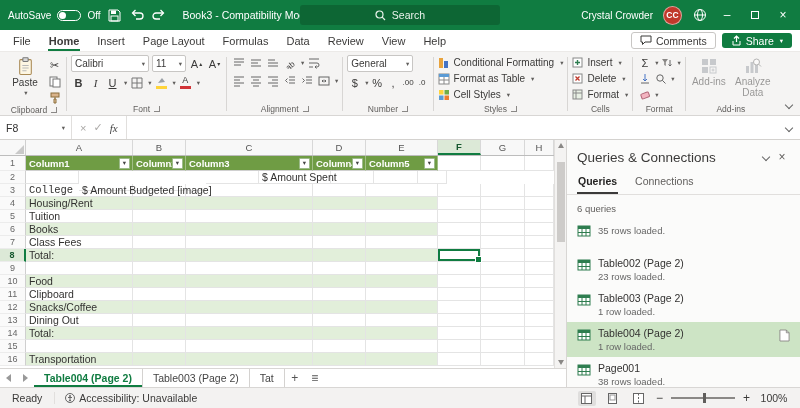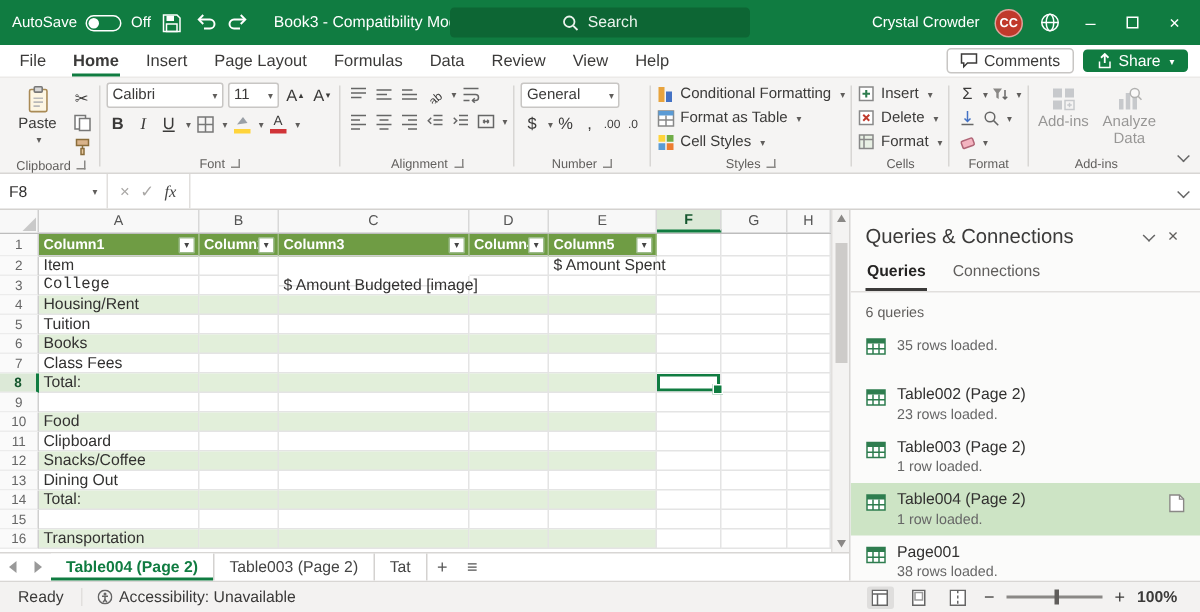--- a/index.html
+++ b/index.html
@@ -138,21 +138,21 @@
   
   .statusbar{height:21px;background:#f3f2f1;border-top:1px solid #d8d6d4;display:flex;align-items:center;font-size:10.5px;color:#3b3a39;}
   .sb-ready{padding:0 12px;}
   .sb-acc{display:flex;align-items:center;gap:4px;padding:0 10px;border-left:1px solid #e1dfdd;}
   .sb-right{margin-left:auto;display:flex;align-items:center;gap:8px;padding-right:10px;}
   .viewic{width:18px;height:15px;display:flex;align-items:center;justify-content:center;border-radius:2px;}
   .viewic.on{background:#dfdedd;}
   .zslider{width:64px;height:2px;background:#8a8886;position:relative;}
   .zthumb{position:absolute;left:50%;top:-4px;width:3px;height:10px;background:#605e5c;}
   .zsym{font-size:12px;color:#3b3a39;}
-  .zoomtxt{width:32px;text-align:left;font-weight:bold;}
+  .zoomtxt{width:32px;text-align:center;}
 </style>
 </head>
 <body>
 
 <div class="titlebar">
   <div class="tb-left">
     <span class="tb-txt">AutoSave</span>
     <span class="toggle">
         <span class="knob"></span>
       </span>
@@ -620,23 +620,20 @@
               <div class="cell th" style="width: 72px;">
                 <span class="tht">Column5</span>
                 <span class="flt">▾</span>
               </div>
               <div class="cell" style="width: 43px;"></div>
               <div class="cell" style="width: 44px;"></div>
               <div class="cell" style="width: 29px;"></div>
             </div>
             <div class="grow">
               <div class="rn">2</div>
-              <div class="cell" style="width: 107px;">
-                <span class="ct">Item</span>
-              </div>
               <div class="cell" style="width: 53px;"></div>
               <div class="cell" style="width: 127px; margin-top: 19px;">
                 <span class="ct">$ Amount Budgeted [image]</span>
               </div>
               <div class="cell" style="width: 53px;"></div>
               <div class="cell" style="width: 72px;">
                 <span class="ct">$ Amount Spent</span>
               </div>
               <div class="cell" style="width: 43px;"></div>
               <div class="cell" style="width: 44px;"></div>

